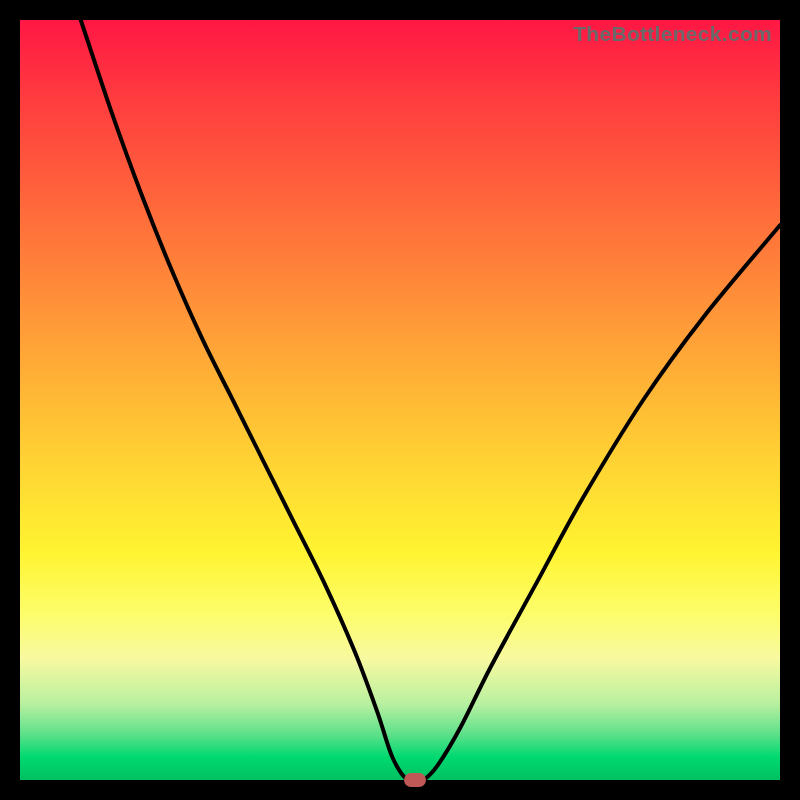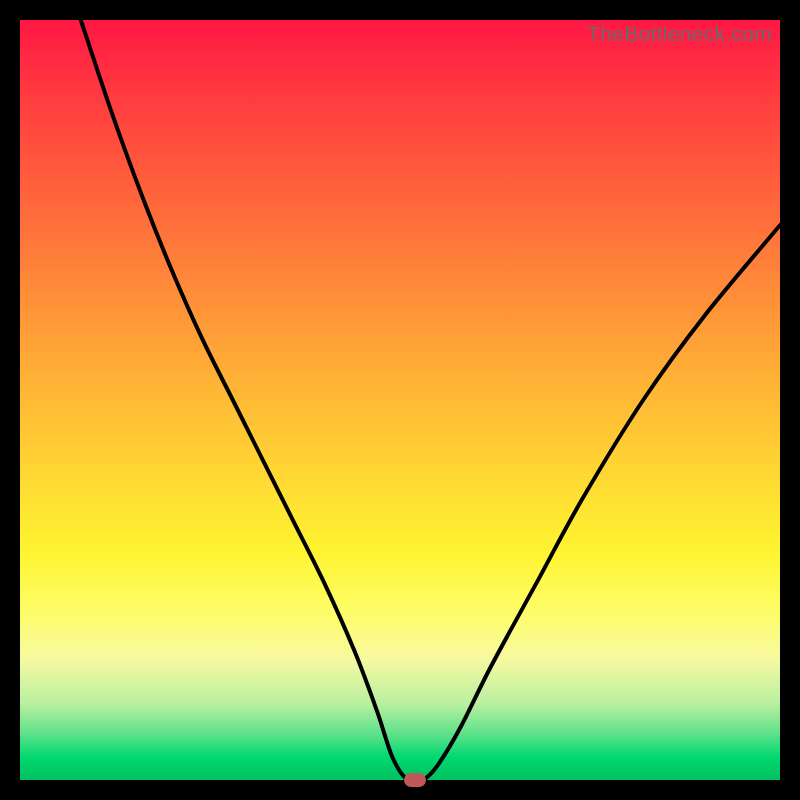--- a/index.html
+++ b/index.html
@@ -40,21 +40,21 @@
       #00d970 97%,
       #00c060 100%
     );
   }
   .watermark {
     position: absolute;
     top: 2px;
     right: 8px;
     color: #6a6a6a;
     font-size: 21px;
-    font-weight: 400;
+    font-weight: 700;
     letter-spacing: 0.3px;
     user-select: none;
   }
   svg.curve {
     position: absolute;
     left: 0;
     top: 0;
     width: 760px;
     height: 760px;
   }

